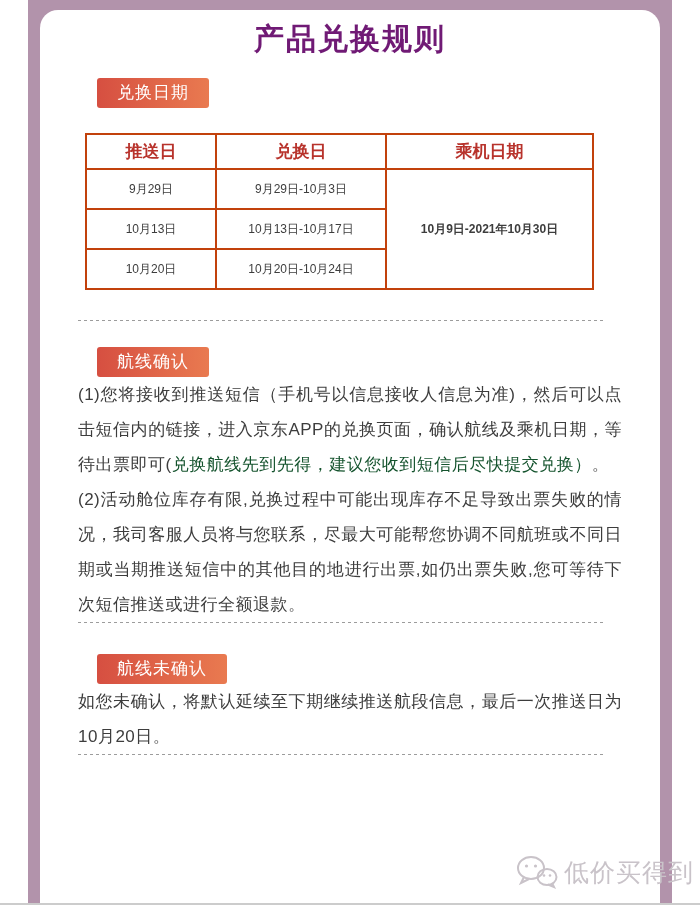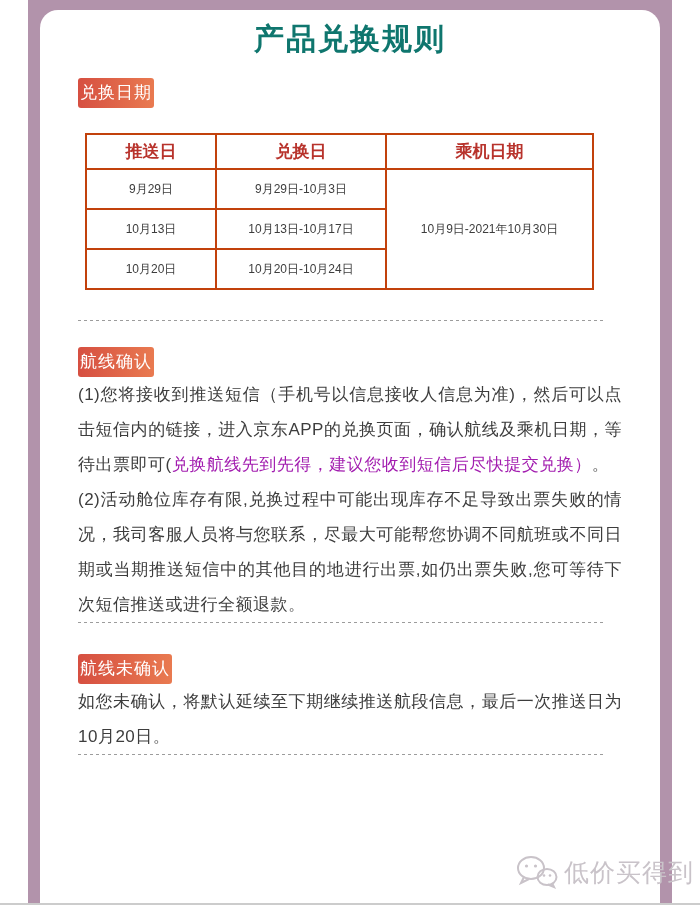--- a/index.html
+++ b/index.html
@@ -34,34 +34,35 @@
     box-sizing: border-box;
     padding: 0 38px;
     overflow: hidden;
   }
   .title {
     margin: 0;
     padding-top: 10px;
     font-size: 30px;
     line-height: 38px;
     font-weight: bold;
-    color: #0f766e;
+    color: #701a75;
     text-align: center;
     letter-spacing: 2px;
   }
   .badge {
     display: inline-block;
     width: fit-content;
     background: linear-gradient(90deg, #d64f41, #e97a50);
     color: #ffffff;
     font-size: 17px;
     line-height: 30px;
-    padding: 0 2px;
+    padding: 0 20px;
     border-radius: 3px;
     letter-spacing: 1px;
+    margin-left: 19px;
   }
   .badge-row { line-height: 0; }
   .badge-row-1 { margin-top: 20px; }
   .badge-row-2 { margin-top: 26px; }
   .badge-row-3 { margin-top: 31px; }
   table.rules {
     margin: 25px 0 0 7px;
     border-collapse: collapse;
   }
   table.rules th, table.rules td {
@@ -75,21 +76,21 @@
     height: 35px;
     font-size: 17px;
     font-weight: bold;
     color: #b8332c;
   }
   table.rules td {
     height: 40px;
     font-size: 12px;
     color: #3d3d3d;
   }
-  td.flight-cell { font-size: 17px; }
+  td.flight-cell { font-size: 17px; font-weight: bold; }
   .col-push { width: 130px; }
   .col-exch { width: 170px; }
   .col-flight { width: 207px; }
   .divider {
     width: 528px;
     height: 1px;
     background: repeating-linear-gradient(90deg, #9c9c9c 0 3px, transparent 3px 6px);
   }
   .divider-1 { margin-top: 30px; }
   .divider-2 { margin-top: 0; }
@@ -100,21 +101,21 @@
     font-size: 17px;
     line-height: 35px;
     color: #3d3d3d;
     letter-spacing: 0.5px;
     text-align: justify;
   }
   .para-1 { margin-top: 14px; }
   .para-2 { margin-top: 9px; }
   .para-3 { margin-top: 10px; margin-bottom: 0; }
   .para-4 { margin-top: 9px; }
-  .red-inline { color: #a21caf; }
+  .red-inline { color: #14532d; }
   .watermark {
     position: absolute;
     right: 6px;
     bottom: 16px;
     display: flex;
     align-items: center;
     gap: 6px;
     color: #c9c3c9;
     font-size: 25px;
     letter-spacing: 1px;

